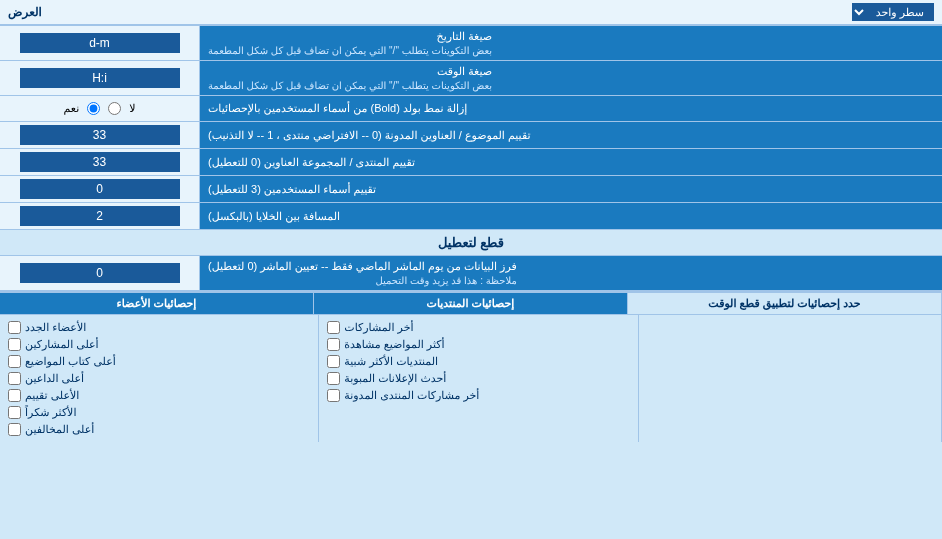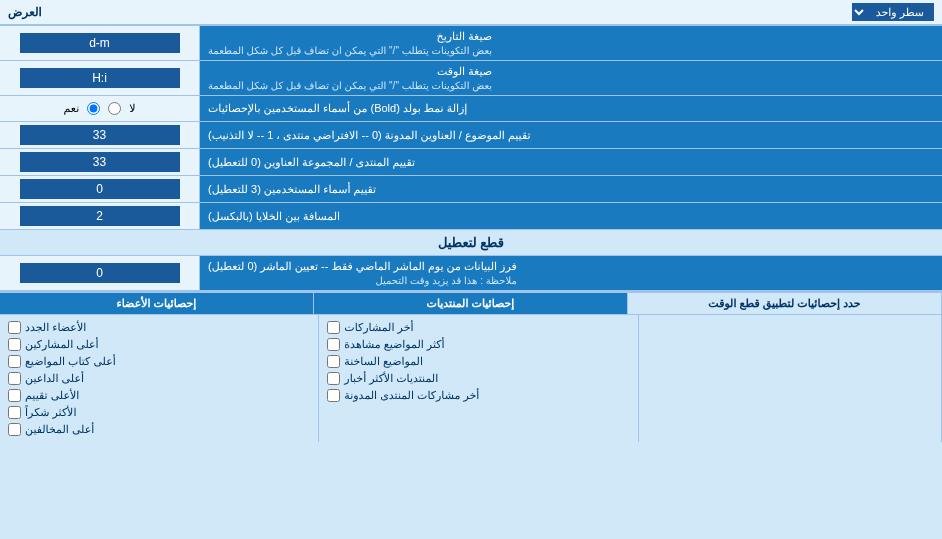--- a/index.html
+++ b/index.html
@@ -277,25 +277,25 @@
     <div class="checkbox-column">
       <div class="checkbox-item">
         <span>أخر المشاركات</span>
         <input type="checkbox" style="">
       </div>
       <div class="checkbox-item">
         <span>أكثر المواضيع مشاهدة</span>
         <input type="checkbox" style="">
       </div>
       <div class="checkbox-item">
-        <span>المواضيع الساخنة</span>
-        <input type="checkbox" style="">
-      </div>
-      <div class="checkbox-item">
-        <span>المنتديات الأكثر أخبار</span>
+        <span>المنتديات الأكثر شبية</span>
+        <input type="checkbox" style="">
+      </div>
+      <div class="checkbox-item">
+        <span>أحدث الإعلانات المبوبة</span>
         <input type="checkbox" style="">
       </div>
       <div class="checkbox-item">
         <span>أخر مشاركات المنتدى المدونة</span>
         <input type="checkbox" style="">
       </div>
     </div>
     <div class="checkbox-column">
       <div class="checkbox-item">
         <span>الأعضاء الجدد</span>

